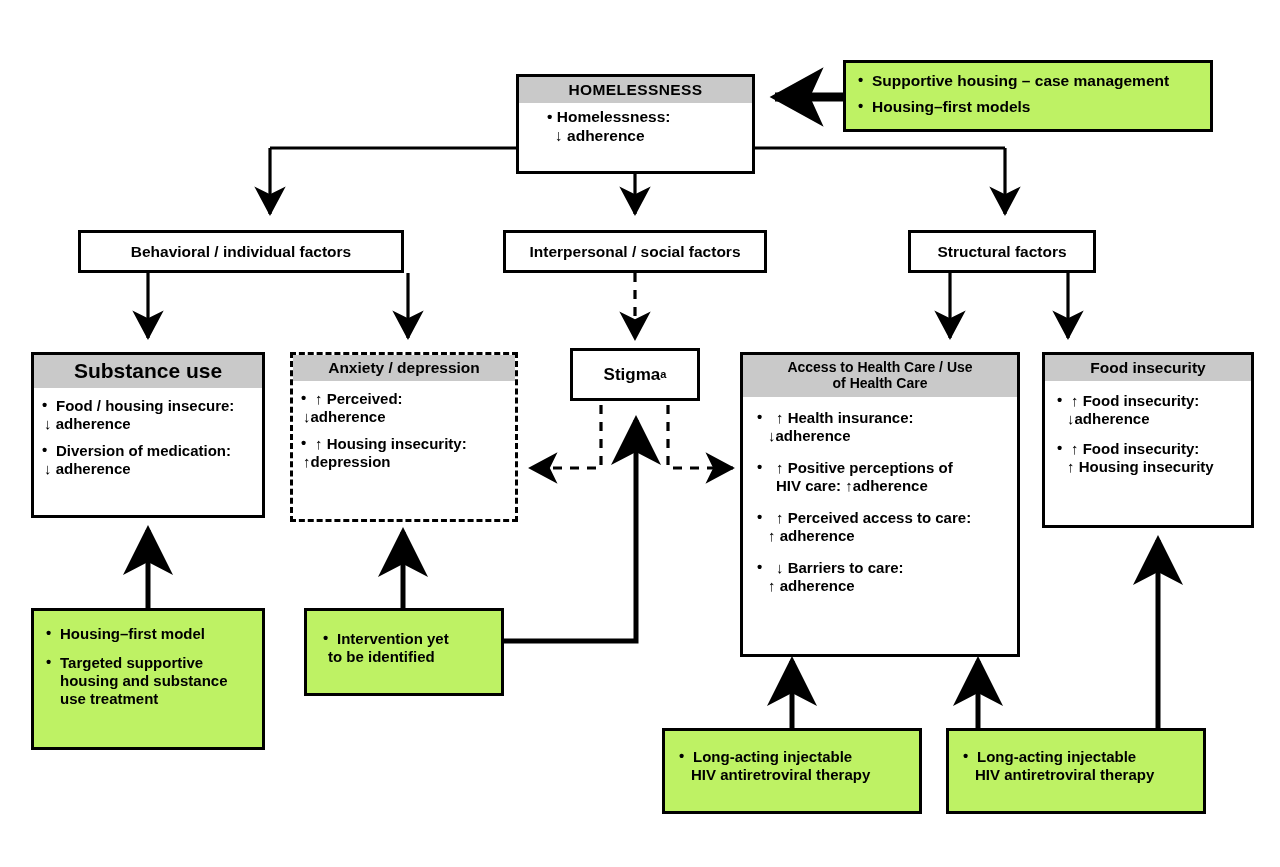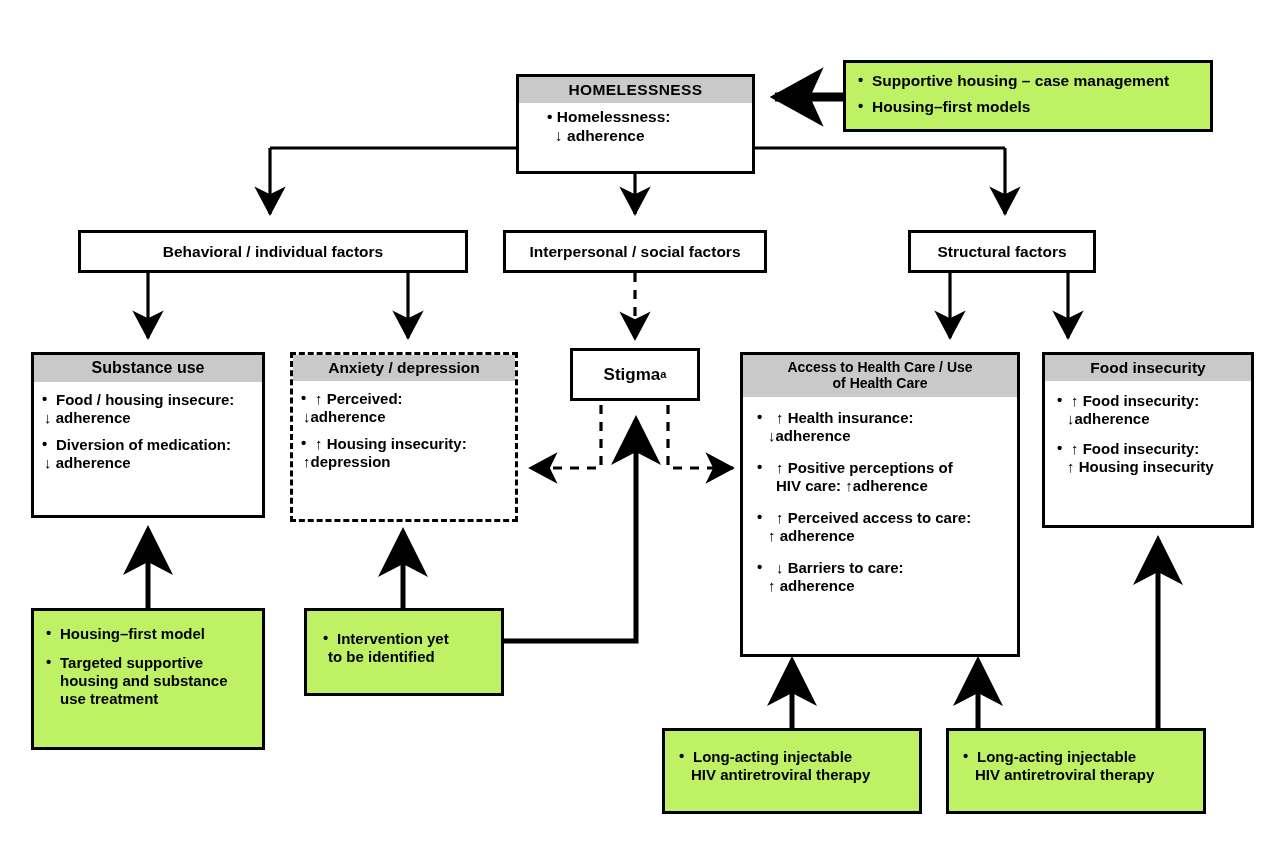--- a/index.html
+++ b/index.html
@@ -85,34 +85,34 @@
 
   <div class="box gray" style="left:843px;top:60px;width:370px;height:72px;font-size:15.5px;">
     <div class="body" style="padding:9px 10px 6px 12px;">
       <ul class="bul">
         <li style="margin-bottom:7px;">Supportive housing – case management</li>
         <li>Housing–first models</li>
       </ul>
     </div>
   </div>
 
-  <div class="box plain" style="left:78px;top:230px;width:390px;height:43px;font-size:15.5px;">
+  <div class="box plain" style="left:78px;top:230px;width:326px;height:43px;font-size:15.5px;">
     <span>Behavioral / individual factors</span>
   </div>
 
   <div class="box plain" style="left:503px;top:230px;width:264px;height:43px;font-size:15.5px;">
     <span>Interpersonal / social factors</span>
   </div>
 
   <div class="box plain" style="left:908px;top:230px;width:188px;height:43px;font-size:15.5px;">
     <span>Structural factors</span>
   </div>
 
   <div class="box" style="left:31px;top:352px;width:234px;height:166px;font-size:15px;">
-    <div class="hdr" style="font-size:16px;padding-top:4px;padding-bottom:5px;">Substance use</div>
+    <div class="hdr" style="font-size:21px;padding-top:4px;padding-bottom:5px;">Substance use</div>
     <div class="body" style="padding:9px 6px 6px 8px;">
       <ul class="bul">
         <li>
           <span class="ind">Food / housing insecure:</span>
           <span class="ind" style="margin-left:-12px;">↓ adherence</span>
         </li>
         <li>
           <span class="ind">Diversion of medication:</span>
           <span class="ind" style="margin-left:-12px;">↓ adherence</span>
         </li>

